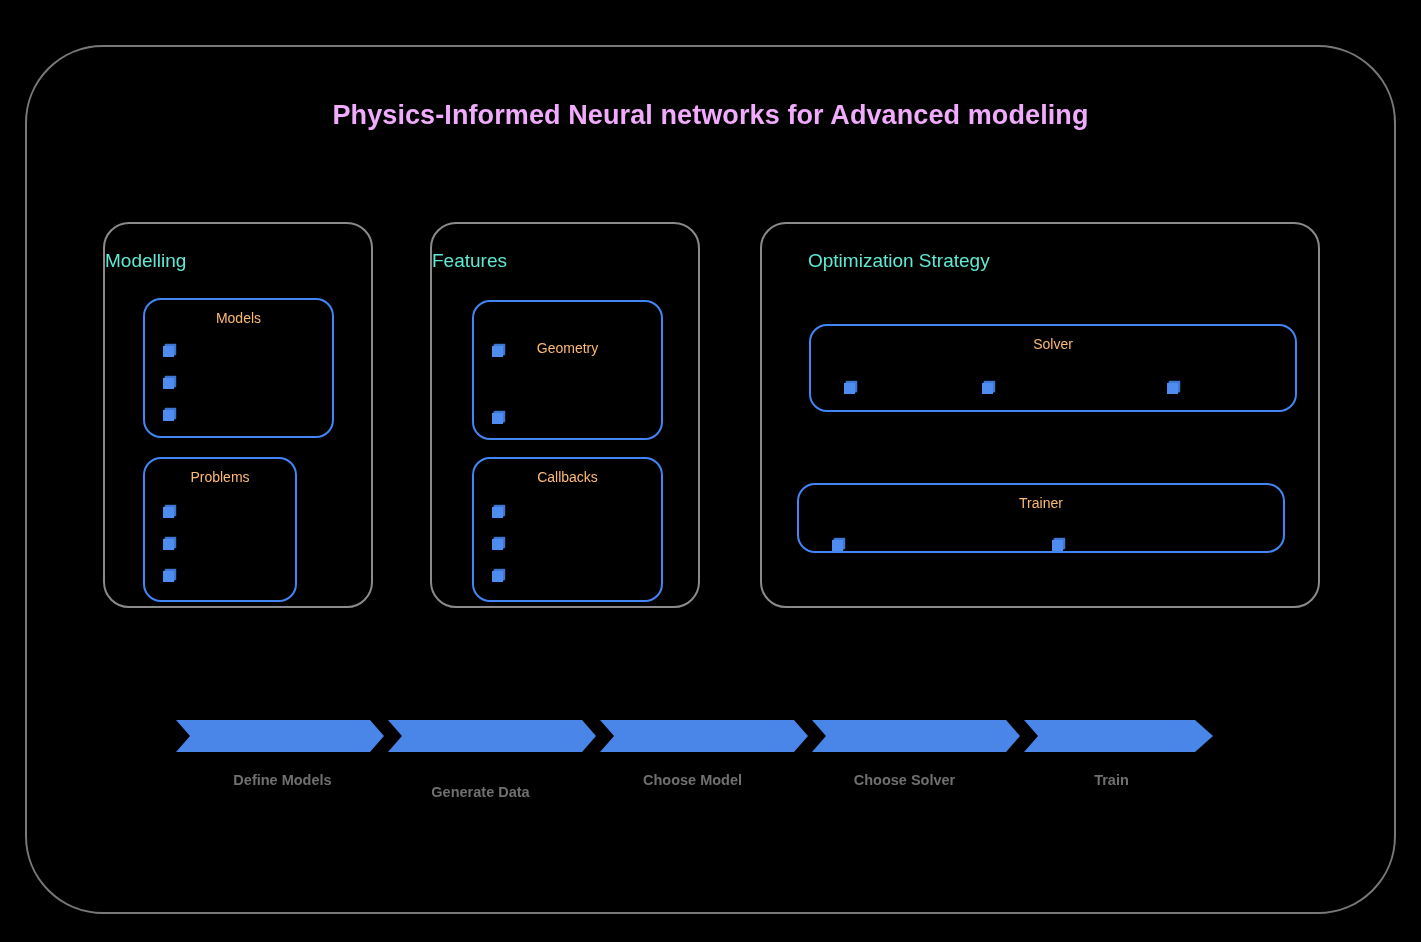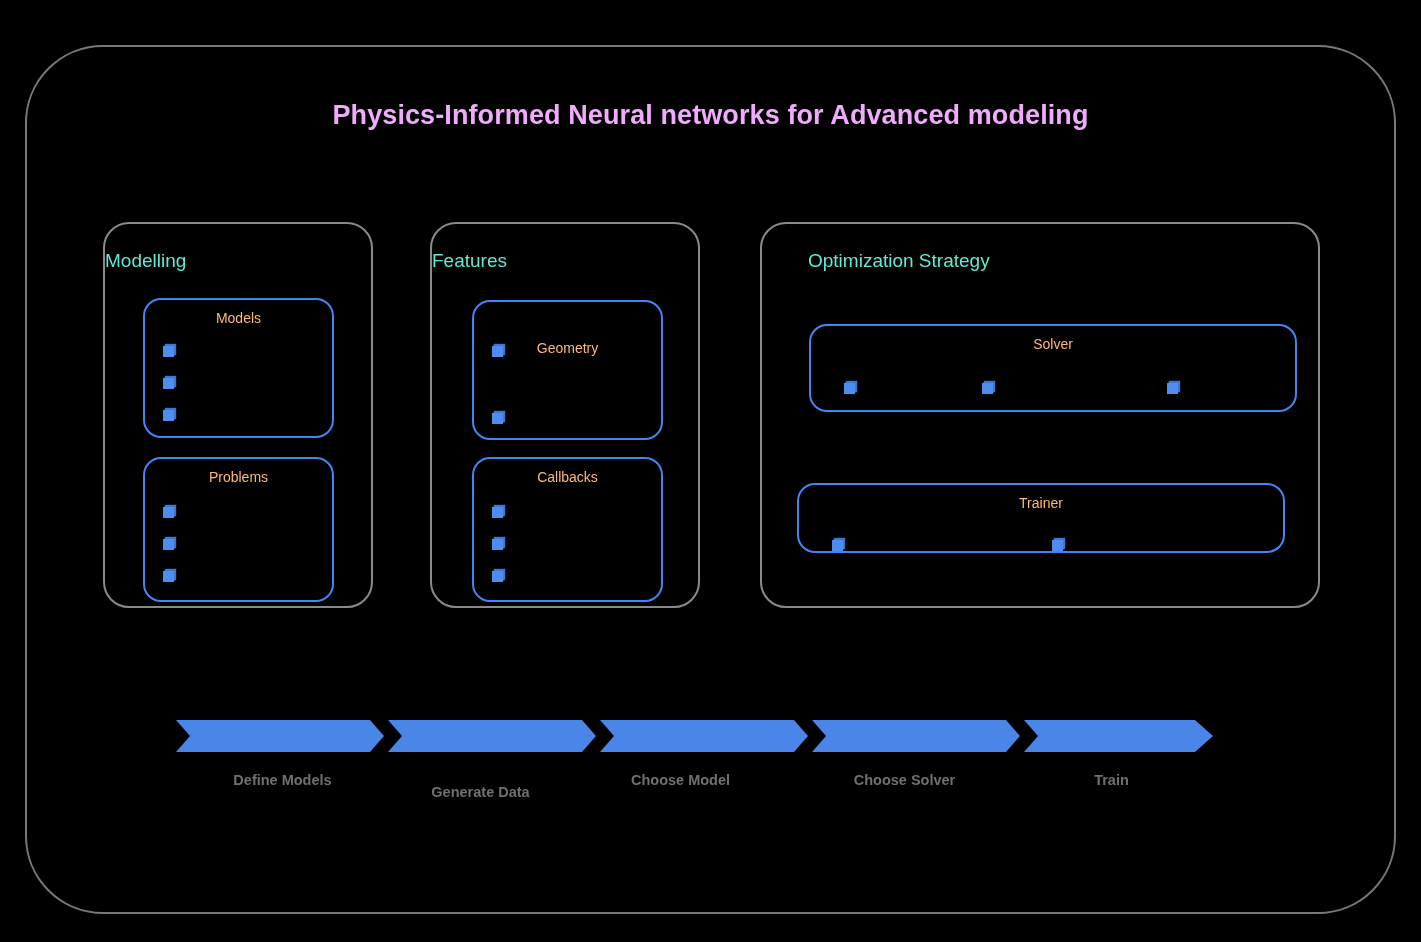--- a/index.html
+++ b/index.html
@@ -147,21 +147,21 @@
     <div class="group-title" style="top:26px;">Modelling</div>
   </div>
 
   <div class="blue-box" style="left:143px; top:298px; width:191px; height:140px;">
     <div class="blue-box-title" style="top:10px;">Models</div>
     <span class="cube" style="left:18px; top:46px;"></span>
     <span class="cube" style="left:18px; top:78px;"></span>
     <span class="cube" style="left:18px; top:110px;"></span>
   </div>
 
-  <div class="blue-box" style="left:143px; top:457px; width:191px; height:145px;">
+  <div class="blue-box" style="left:143px; top:457px; width:154px; height:145px;">
     <div class="blue-box-title" style="top:10px;">Problems</div>
     <span class="cube" style="left:18px; top:48px;"></span>
     <span class="cube" style="left:18px; top:80px;"></span>
     <span class="cube" style="left:18px; top:112px;"></span>
   </div>
 
   <div class="group-card" style="left:430px; top:222px; width:270px; height:386px;">
     <div class="group-title" style="top:26px;">Features</div>
   </div>
 
@@ -198,17 +198,17 @@
   <div class="pipeline">
     <div class="chevron first" style="left:0px;   width:208px;"></div>
     <div class="chevron" style="left:212px; width:208px;"></div>
     <div class="chevron" style="left:424px; width:208px;"></div>
     <div class="chevron" style="left:636px; width:208px;"></div>
     <div class="chevron last" style="left:848px; width:189px;"></div>
   </div>
 
   <div class="step-label" style="left:180px; width:205px;">Define Models</div>
   <div class="step-label" style="left:378px; width:205px;margin-top:12px;">Generate Data</div>
-  <div class="step-label" style="left:578px; width:205px;">Choose Model</div>
+  <div class="step-label" style="left:590px; width:205px;">Choose Model</div>
   <div class="step-label" style="left:802px; width:205px;">Choose Solver</div>
   <div class="step-label" style="left:1009px; width:205px;">Train</div>
 
 </div>
 
 </body></html>

